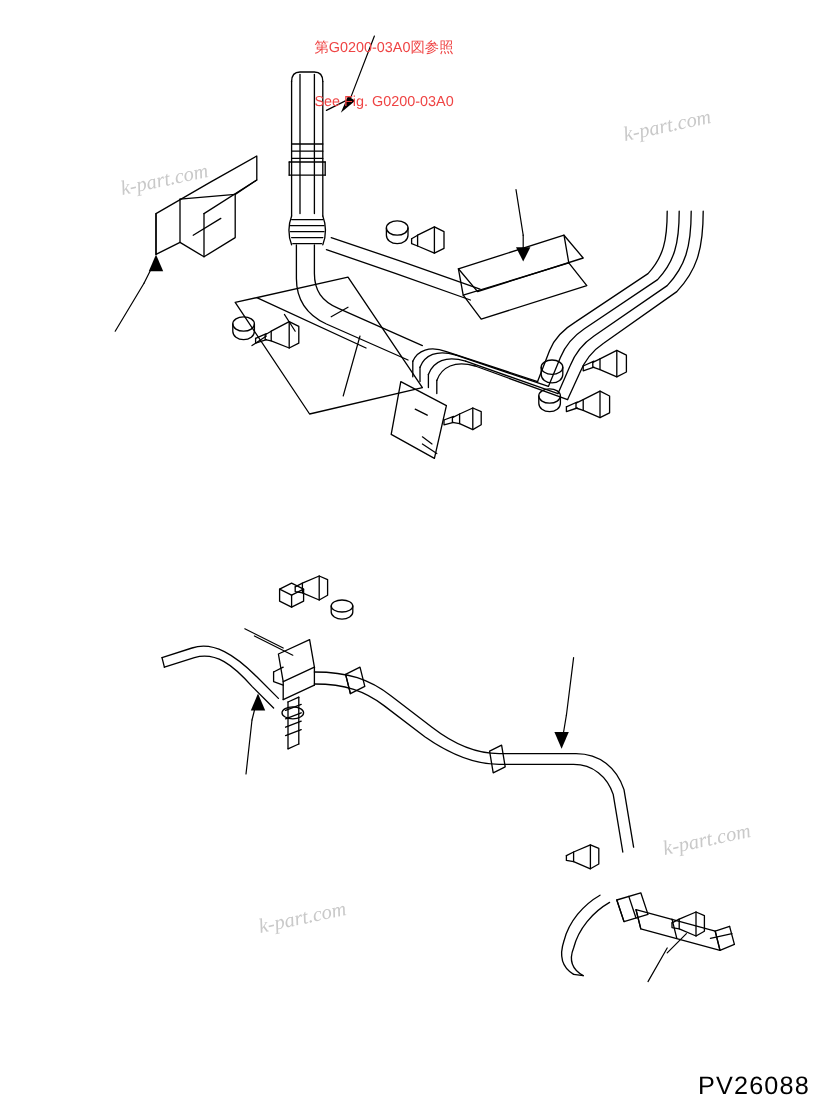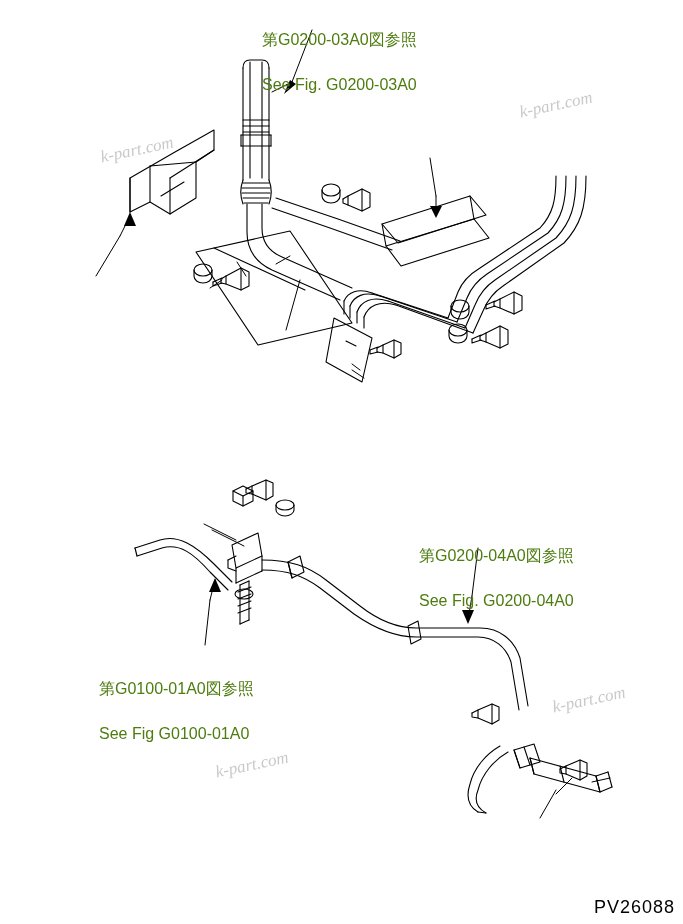--- a/index.html
+++ b/index.html
@@ -18,33 +18,33 @@
   .svg-layer {
     position: absolute;
     left: 0;
     top: 0;
     width: 683px;
     height: 924px;
   }
   .label {
     position: absolute;
     font-family: "Liberation Sans", sans-serif;
-    font-size: 16px;
+    font-size: 12px;
     line-height: 15px;
-    color: #4d7c0f;
+    color: #ef4444;
     white-space: pre;
     letter-spacing: 0px;
   }
   .label .l1, .label .l2 { display: block; }
   .partno {
     position: absolute;
     right: 8px;
     bottom: 6px;
     font-family: "Liberation Sans", sans-serif;
-    font-size: 18px;
+    font-size: 21px;
     letter-spacing: 1px;
     color: #000000;
   }
   .watermark {
     position: absolute;
     font-family: "Liberation Serif", serif;
     font-size: 17px;
     color: #c9c9c9;
     white-space: pre;
     font-style: italic;
@@ -335,25 +335,17 @@
   <div class="watermark" style="left:215px; top:755px; transform:rotate(-12deg);">k-part.com</div>
   <div class="watermark" style="left:552px; top:690px; transform:rotate(-12deg);">k-part.com</div>
 
   <div class="label" style="left:262px; top:2px;">
     <span class="l1">第G0200-03A0図参照</span>
     <span class="l2">See Fig. G0200-03A0</span>
   </div>
 
 
 
-  <div class="label" style="left:419px; top:518px;">
-    <span class="l1">第G0200-04A0図参照</span>
-    <span class="l2">See Fig. G0200-04A0</span>
-  </div>
-
-  <div class="label" style="left:99px; top:651px;">
-    <span class="l1">第G0100-01A0図参照</span>
-    <span class="l2">See Fig G0100-01A0</span>
-  </div>
+
 
   <div class="partno">PV26088</div>
 
 </div>
 
 </body></html>

